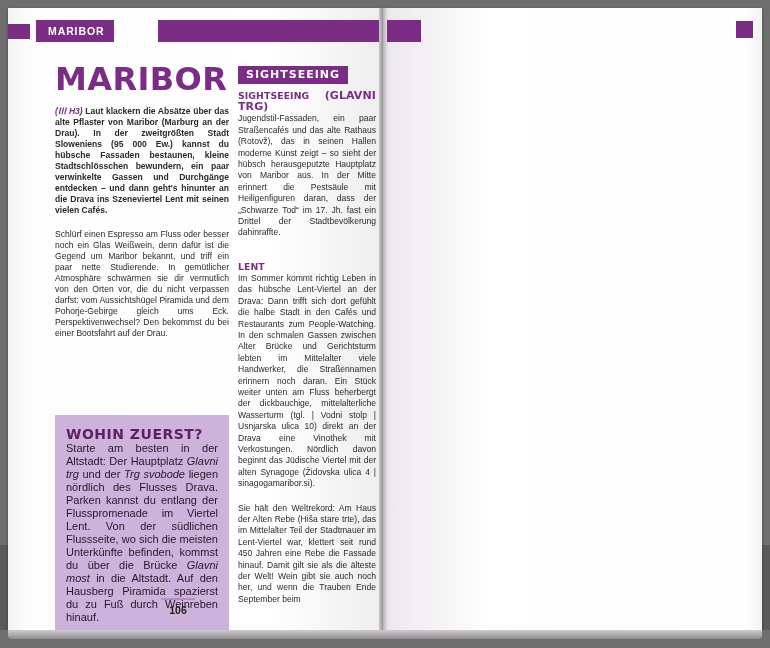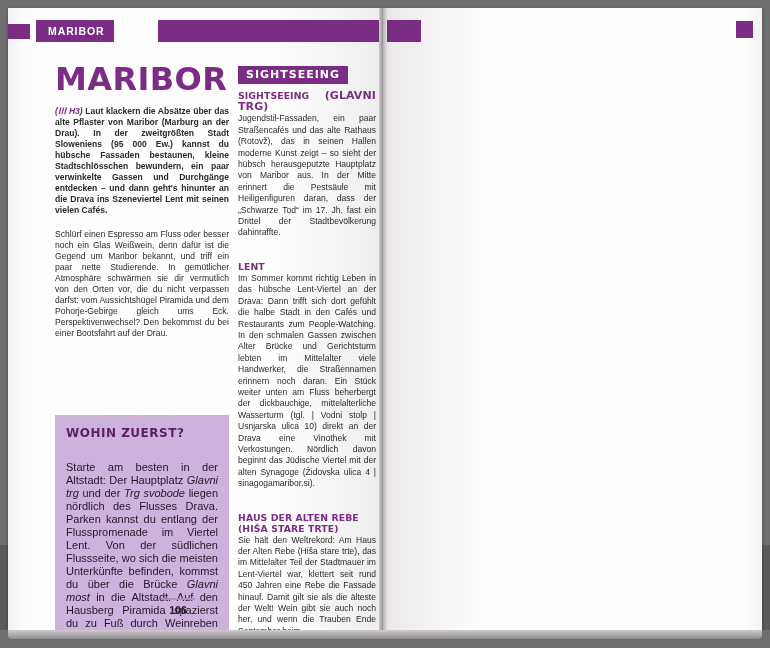--- a/index.html
+++ b/index.html
@@ -170,24 +170,24 @@
   #wohin-box {
     position: absolute;
     left: 47px; top: 407px;
     width: 174px;
     background: #cdb2dc;
     padding: 11px 11px 13px 11px;
     box-sizing: border-box;
   }
   #wohin-title {
     color: #5b1f68;
-    font-size: 12px;
+    font-size: 14px;
     font-weight: bold;
     letter-spacing: .5px;
-    margin-bottom: 21px;
+    margin-bottom: 0;
     font-family: "DejaVu Sans", sans-serif;
   }
   #wohin-body {
     font-size: 11px;
     line-height: 13px;
     color: #241826;
     text-align: justify;
   }
   
   .folio {
@@ -234,21 +234,20 @@
 
     <div class="col" id="col2">
       <div class="sect-badge">SIGHTSEEING</div>
 
       <div class="poi-head first"><span>SIGHTSEEING</span> <span class="sub">(GLAVNI TRG)</span></div>
       <p class="body">Jugendstil-Fassaden, ein paar Straßencafés und das alte Rathaus (Rotovž), das in seinen Hallen moderne Kunst zeigt – so sieht der hübsch herausgeputzte Hauptplatz von Maribor aus. In der Mitte erinnert die Pestsäule mit Heiligenfiguren daran, dass der „Schwarze Tod“ im 17. Jh. fast ein Drittel der Stadtbevölkerung dahinraffte.</p>
 
       <div class="poi-head"><span>LENT</span></div>
       <p class="body">Im Sommer kommt richtig Leben in das hübsche Lent-Viertel an der Drava: Dann trifft sich dort gefühlt die halbe Stadt in den Cafés und Restaurants zum People-Watching. In den schmalen Gassen zwischen Alter Brücke und Gerichtsturm lebten im Mittelalter viele Handwerker, die Straßennamen erinnern noch daran. Ein Stück weiter unten am Fluss beherbergt der dickbauchige, mittelalterliche Wasserturm (tgl. | Vodni stolp | Usnjarska ulica 10) direkt an der Drava eine Vinothek mit Verkostungen. Nördlich davon beginnt das Jüdische Viertel mit der alten Synagoge (Židovska ulica 4 | sinagogamaribor.si).</p>
 
-      <div class="poi-head"><span>HAUS DER ALTEN REBE</span><br><span>(HIŠA STARE TRTE)</span></div>
       <p class="body">Sie hält den Weltrekord: Am Haus der Alten Rebe (Hiša stare trte), das im Mittelalter Teil der Stadtmauer im Lent-Viertel war, klettert seit rund 450 Jahren eine Rebe die Fassade hinauf. Damit gilt sie als die älteste der Welt! Wein gibt sie auch noch her, und wenn die Trauben Ende September beim</p>
     </div>
 
     <div class="folio" id="folio-left">
       <div class="rule"></div>
       <div class="num">106</div>
     </div>
   </div>
 
   <div class="page" id="page-right">

